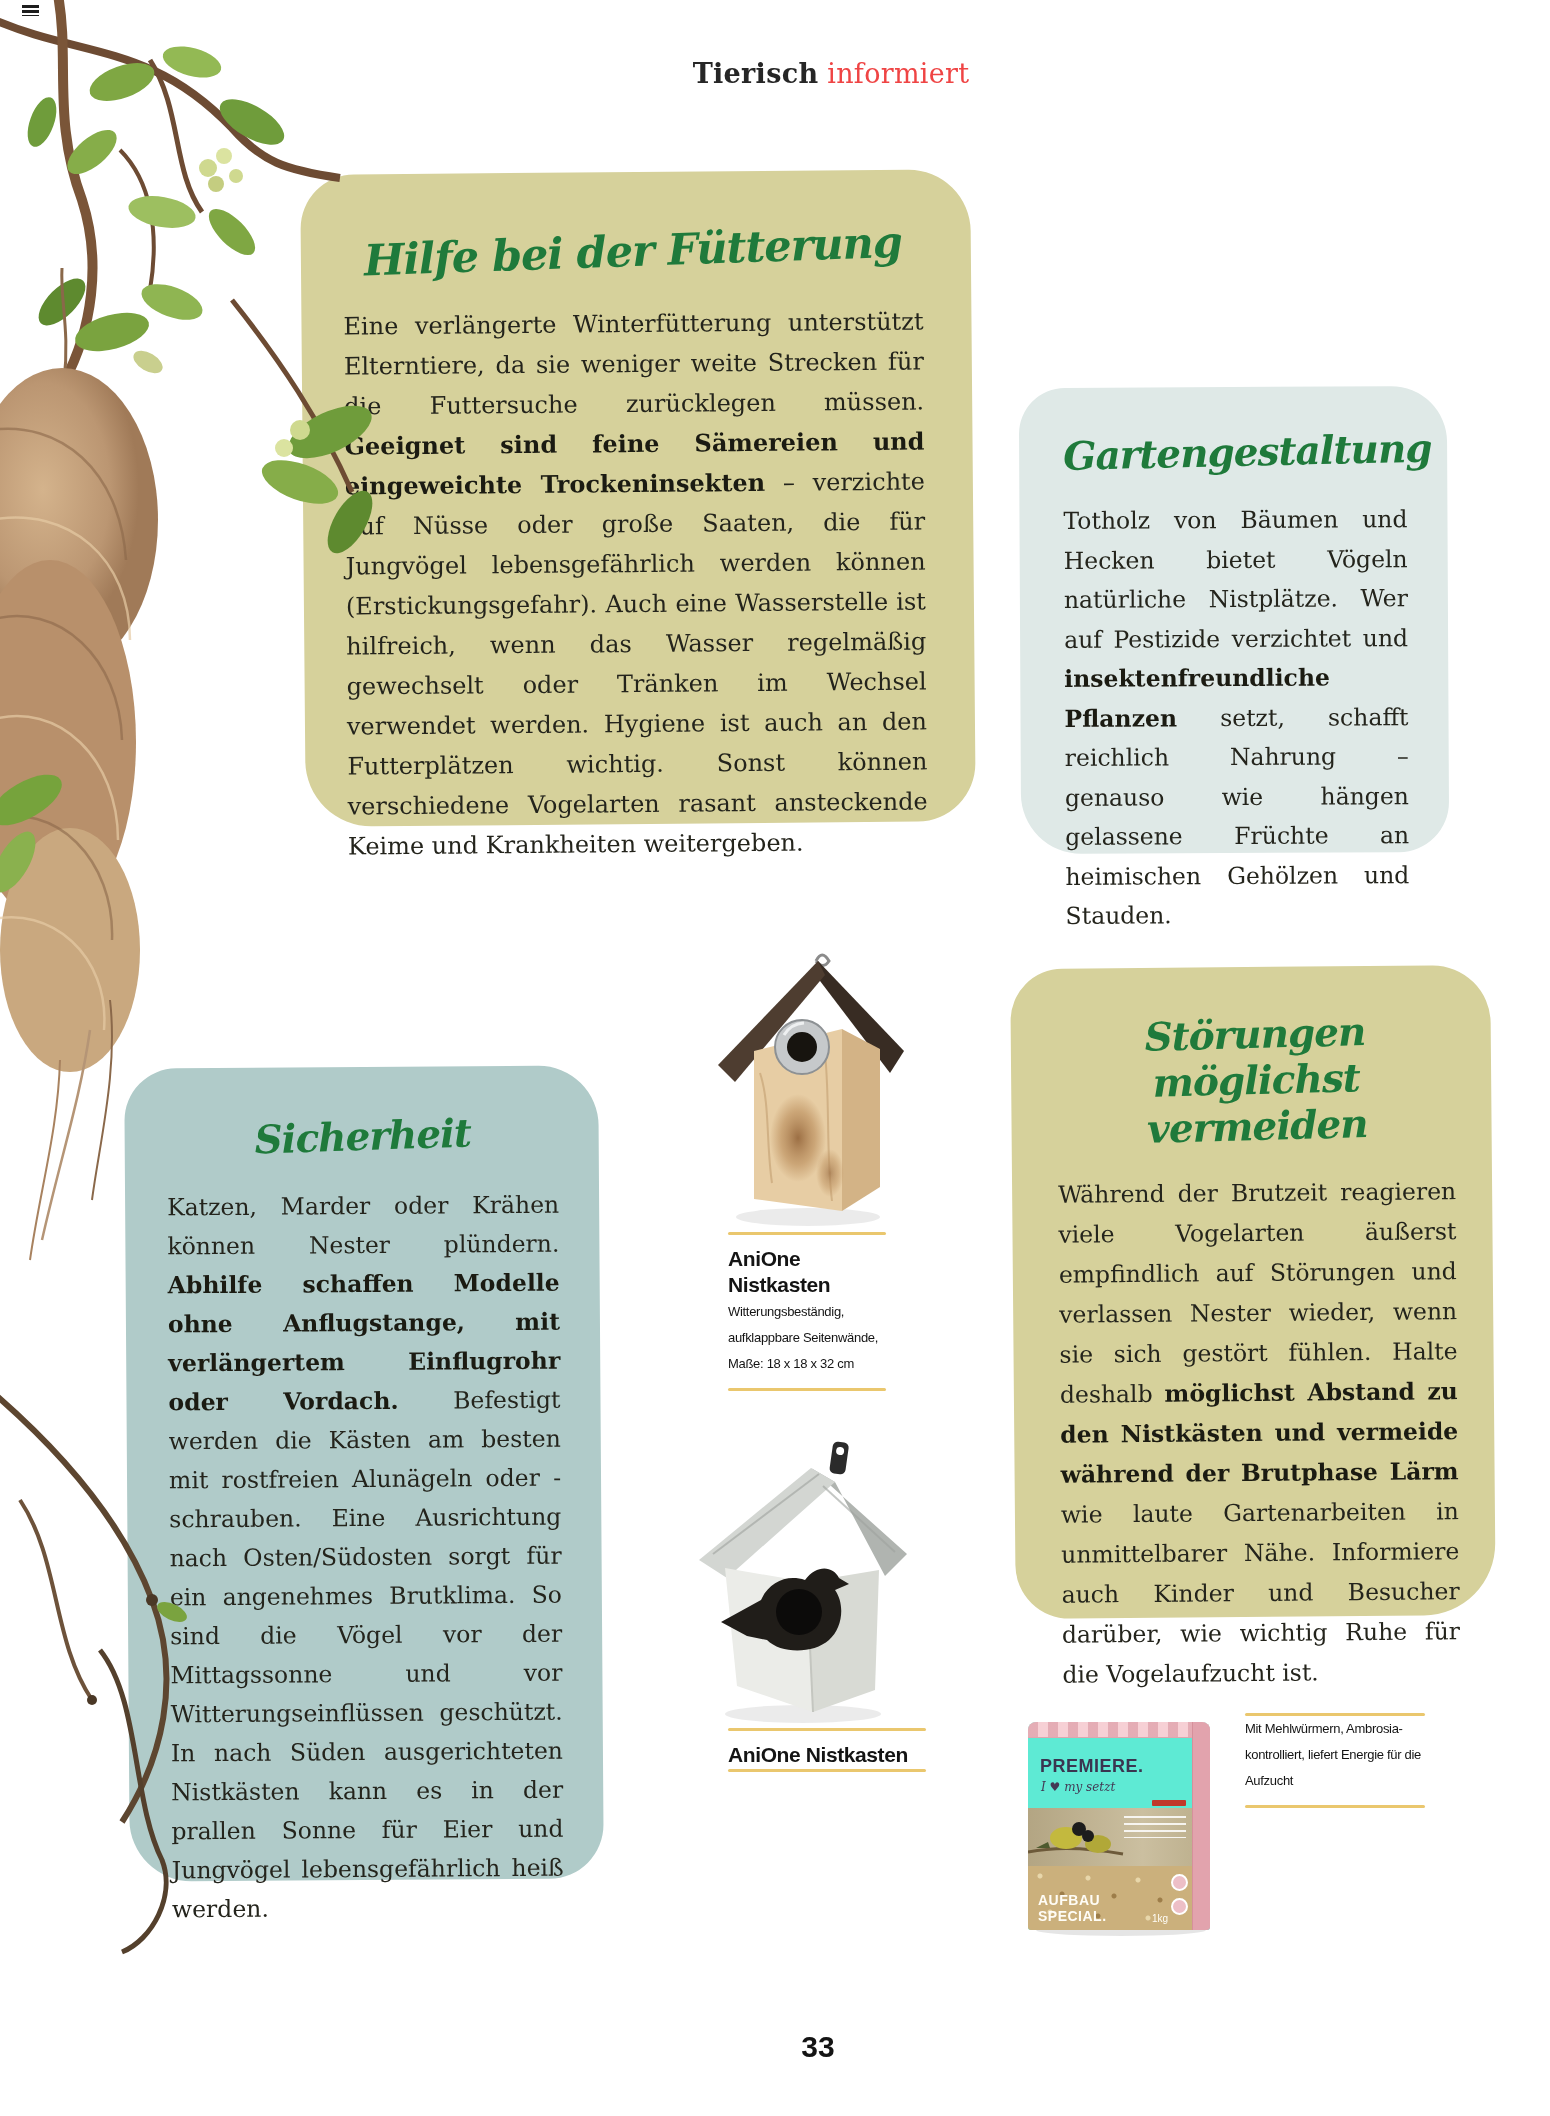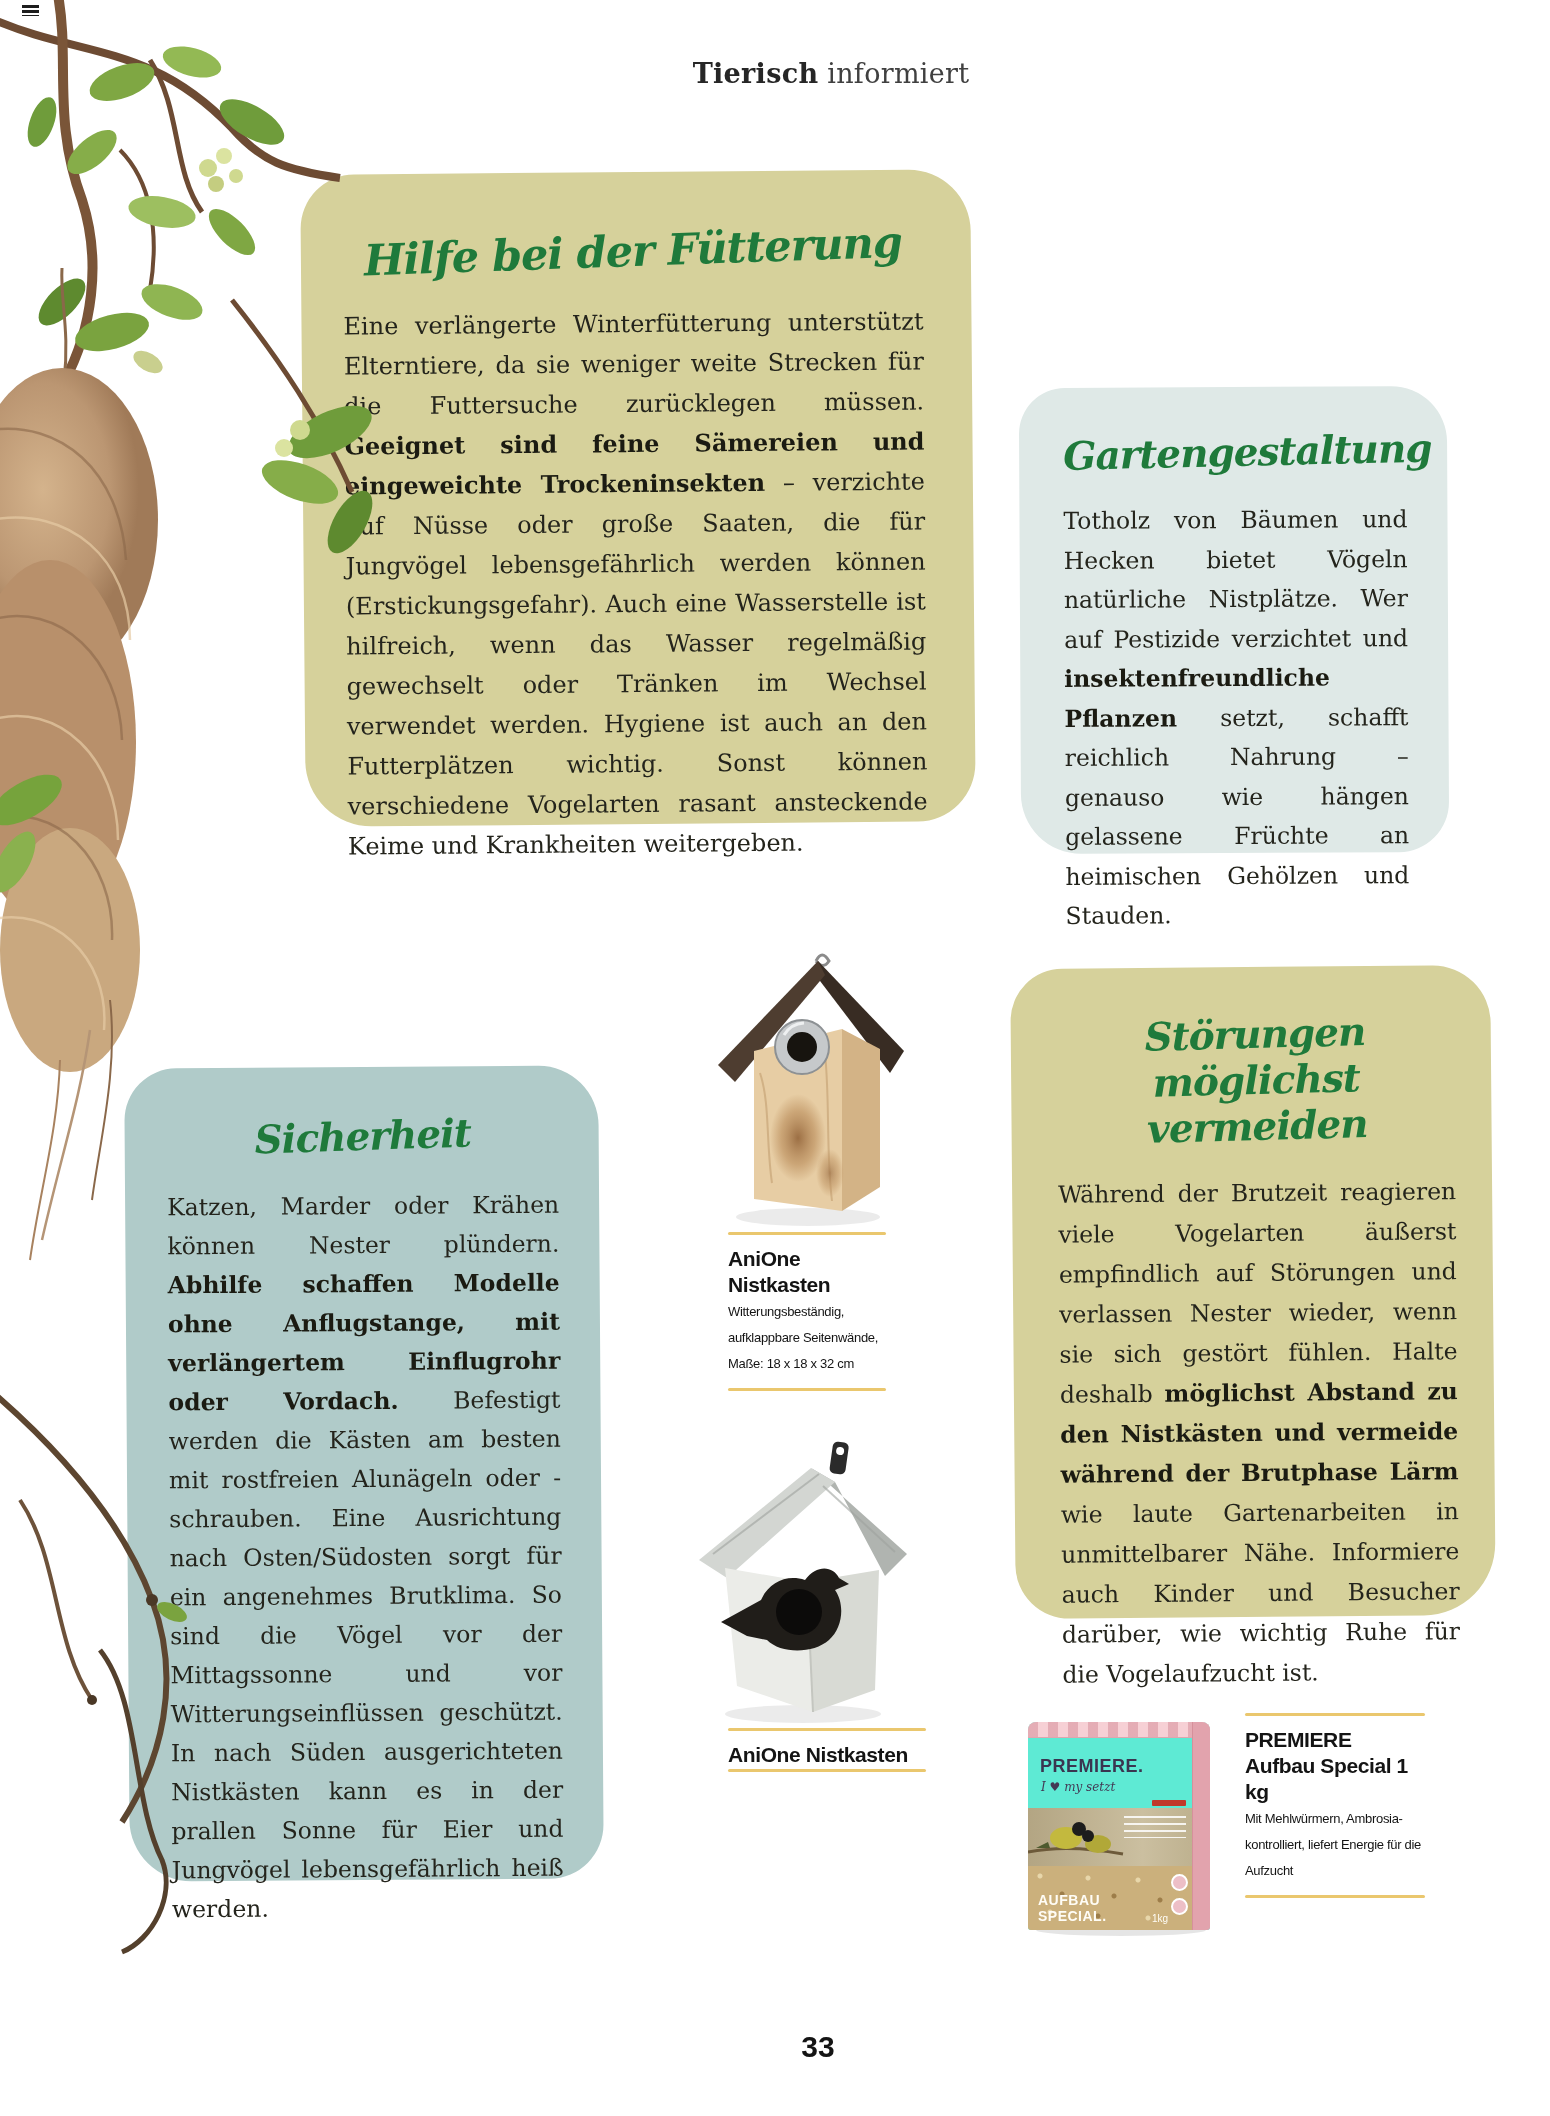--- a/index.html
+++ b/index.html
@@ -14,21 +14,21 @@
   html,body{margin:0;padding:0;}
   body{width:1550px;height:2116px;background:#fff;font-family:"DejaVu Serif",serif;}
   .page{position:relative;width:1550px;height:2116px;background:#ffffff;overflow:hidden;}
 
   .corner-mark{position:absolute;left:22px;top:5px;width:17px;height:11px;z-index:6;
     background:repeating-linear-gradient(#1d1d1d 0 3px,#ffffff 3px 5px);}
 
   .header{position:absolute;left:831px;top:58px;transform:translateX(-50%);
     font-size:27px;color:#262626;white-space:nowrap;z-index:2;letter-spacing:.3px;}
   .header .hb{font-weight:700;}
-  .header .hr{font-weight:400;color:#404040;}
+  .header .hr{font-weight:400;color:#ef4444;}
 
   .box{position:absolute;z-index:1;}
   .script-title{font-family:"DejaVu Serif",serif;font-style:italic;font-weight:700;
     color:var(--green);text-align:center;margin:0;letter-spacing:-1px;}
   .body-text{font-family:"DejaVu Serif",serif;color:var(--ink);text-align:justify;
     hyphens:auto;margin:0;}
   .body-text b{font-weight:700;color:#1b1b12;}
 
   #feeding-box{left:303px;top:172px;width:670px;height:652px;background:var(--olive);
     border-radius:54px 62px 58px 66px;transform:rotate(-0.5deg);padding:54px 48px 0 42px;}
@@ -291,20 +291,19 @@
         <div class="bag-weight">1kg</div>
       </div>
       <div class="bag-badge badge1"></div>
       <div class="bag-badge badge2"></div>
       <div class="bag-gusset"></div>
     </div>
   </div>
 
   <div class="caption" id="caption3">
     <div class="rule"></div>
-    <h3>PREMIERE Aufbau Special 1 kg</h3>
     <p>Mit Mehlwürmern, Ambrosia-kontrol­liert, liefert Energie für die Aufzucht</p>
     <div class="rule"></div>
   </div>
 
   <div class="page-number">33</div>
 
 </div>
 
 </body></html>

